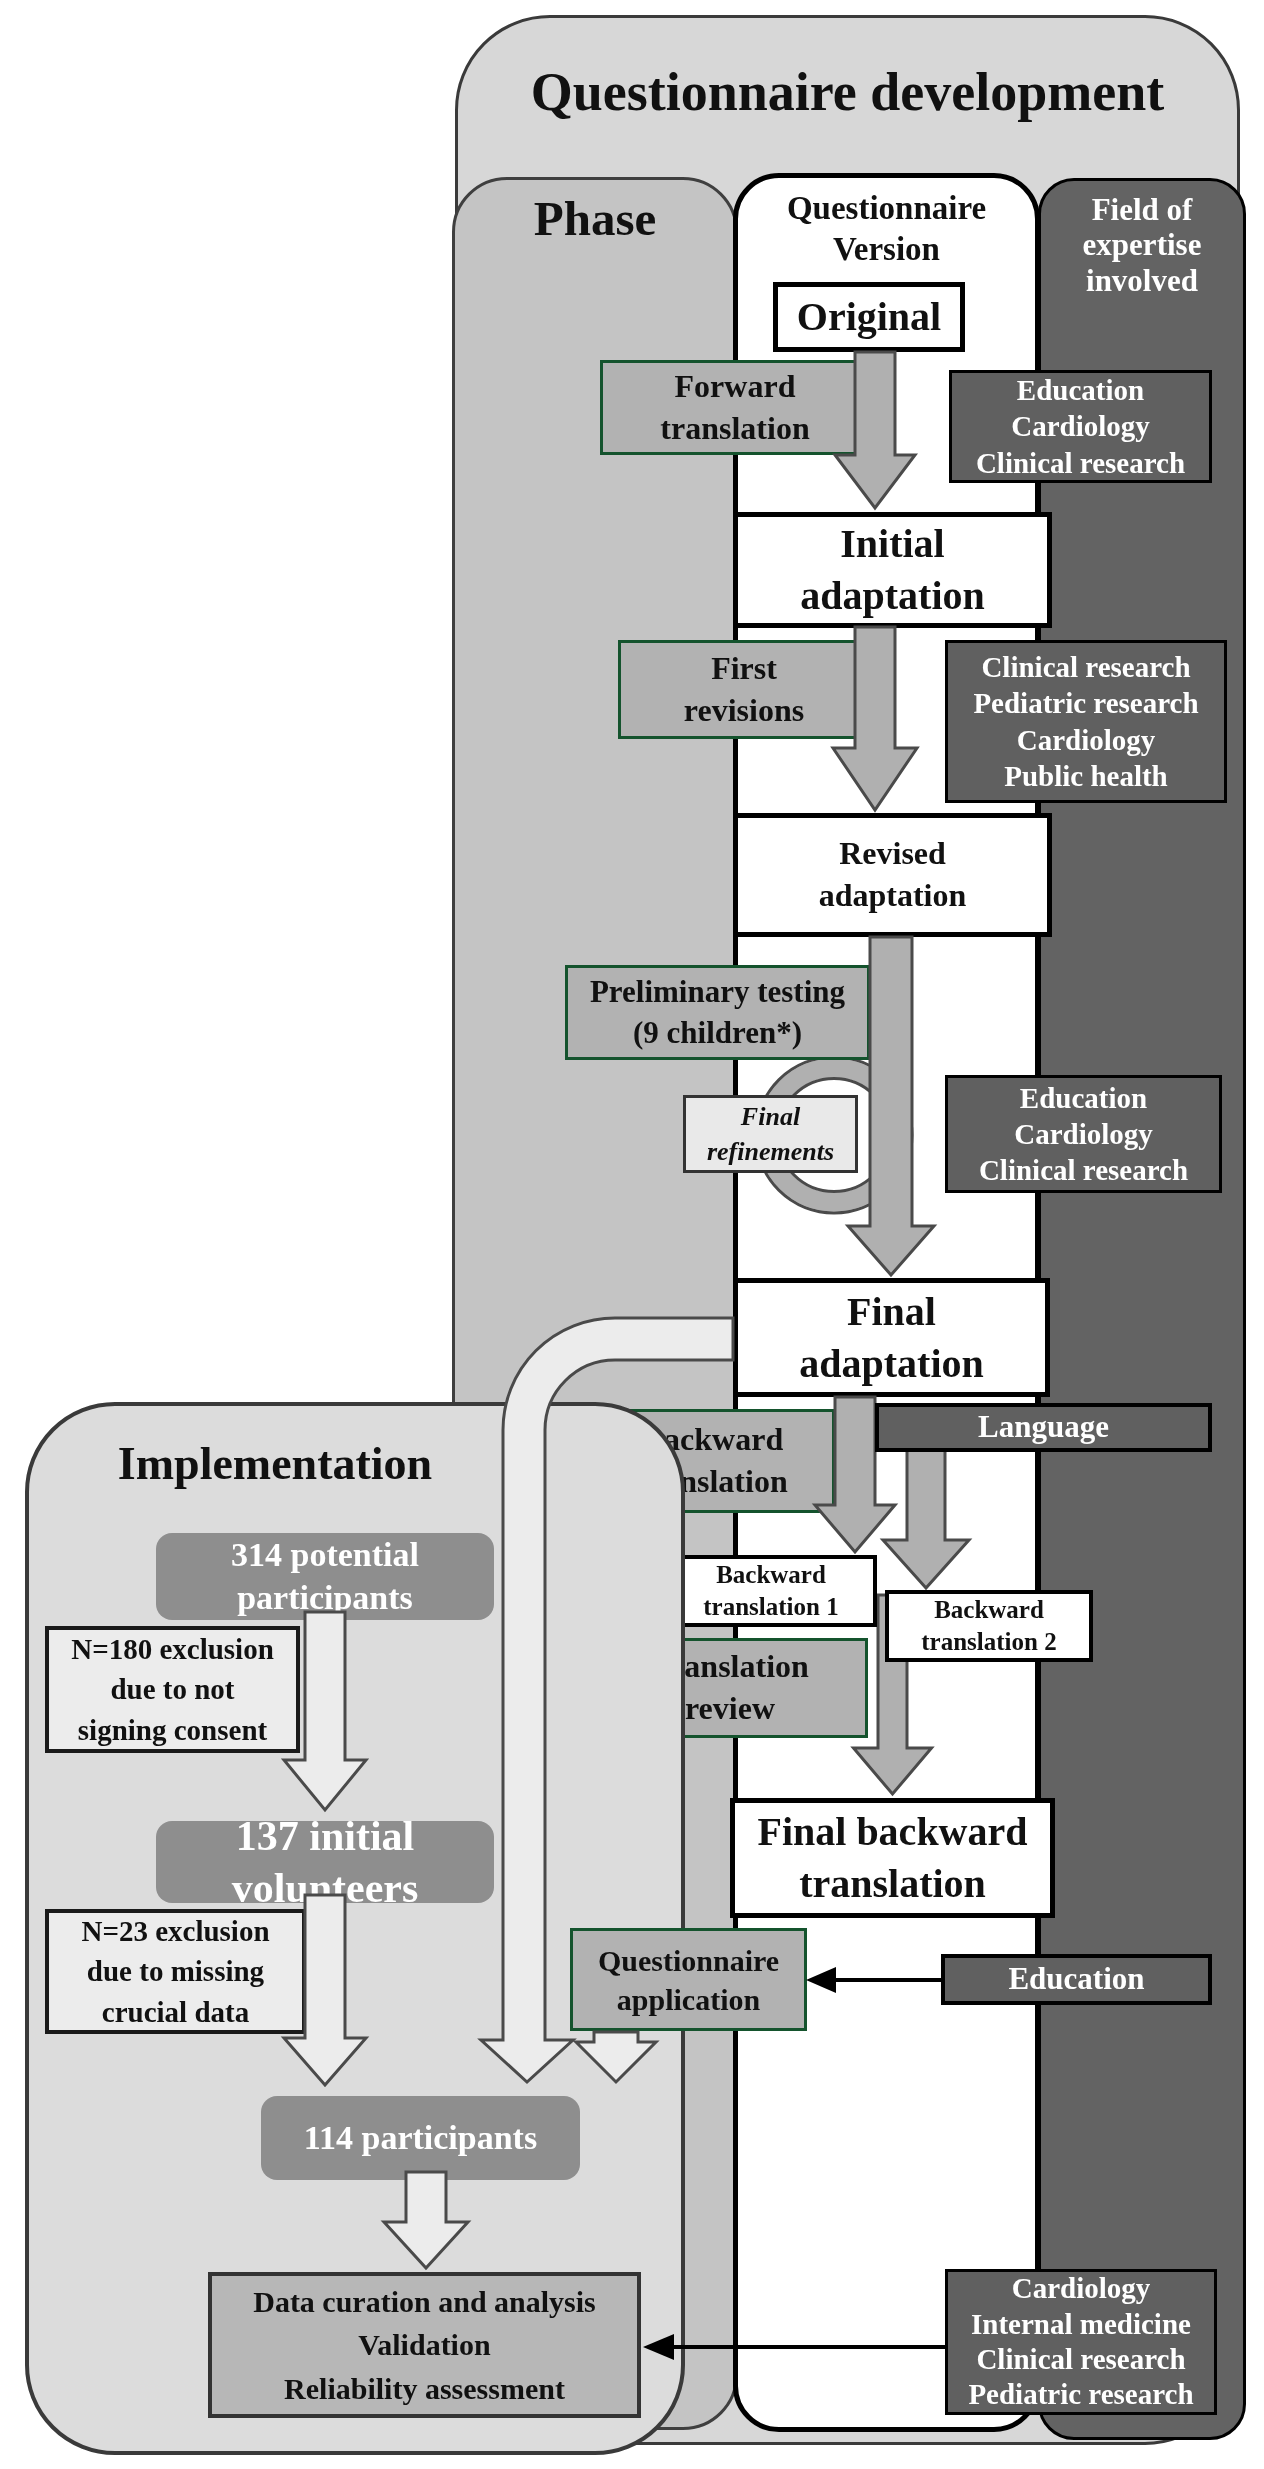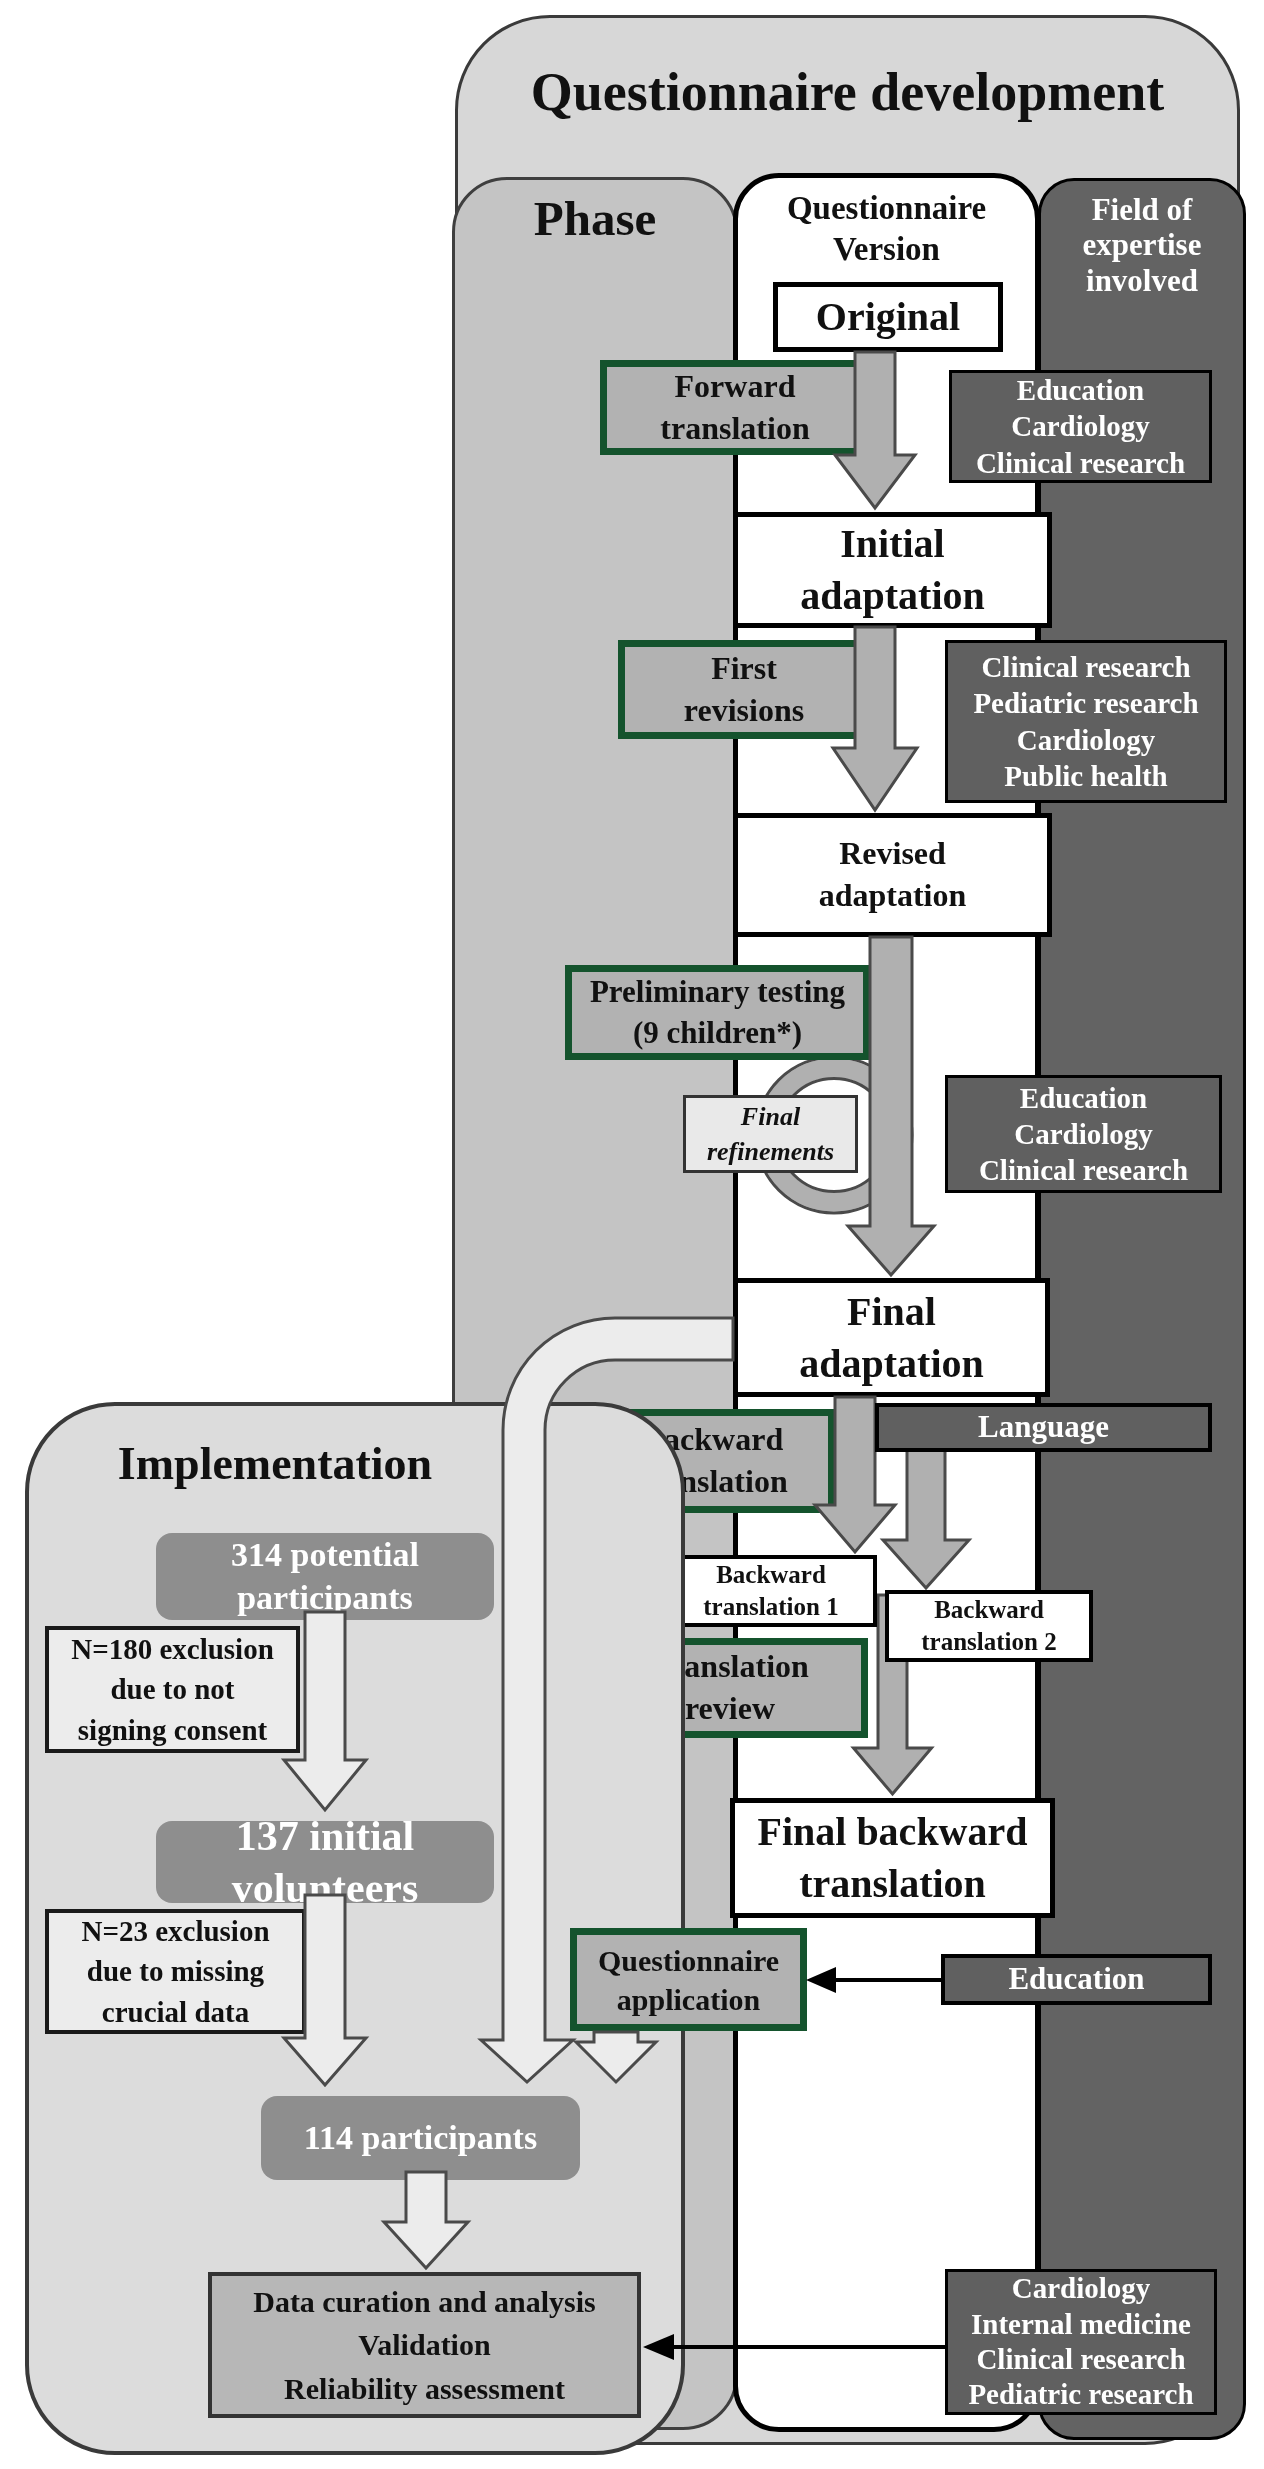--- a/index.html
+++ b/index.html
@@ -10,21 +10,21 @@
   .top{align-items:flex-start;}
   
   .col-outer{background:#d7d7d7;border:3px solid #3a3a3a;border-radius:95px;}
   .col-phase{background:#c4c4c4;border:3px solid #3f3f3f;border-radius:55px;}
   .col-white{background:#ffffff;border:5px solid #000;border-radius:46px;}
   .col-dark{background:#636363;border:3px solid #000;border-radius:36px;}
   .col-impl{background:#dcdcdc;border:4px solid #3a3a3a;border-radius:90px;}
   
   .whitebox{background:#fff;border:5px solid #000;}
   .whitebox.thin{border-width:4px;}
-  .phasebox{background:#b2b2b2;border:7px solid #14532d;}
+  .phasebox{background:#b2b2b2;border:3px solid #14532d;}
   .darkbox{background:#606060;border:3px solid #000;color:#fff;line-height:1.25;}
   .refine{background:#e9e9e9;border:3px solid #333;font-style:italic;}
   .implbox{background:#8e8e8e;color:#fff;border-radius:16px;line-height:1.25;margin-top:8px;}
   .notebox{background:#ececec;border:4px solid #1a1a1a;line-height:1.4;}
   .graybox{background:#b7b7b7;border:4px solid #333;line-height:1.45;}
   svg.layer{position:absolute;left:0;top:0;pointer-events:none;}
   .garrow{fill:#b0b0b0;stroke:#4a4a4a;stroke-width:3;}
   .larrow{fill:#ececec;stroke:#4a4a4a;stroke-width:3;}
   .blk{stroke:#000;stroke-width:4;}
 </style>
@@ -49,21 +49,21 @@
 
   <svg class="layer" width="1264" height="2469" viewBox="0 0 1264 2469">
     <g>
       <circle cx="834" cy="1135" r="67" fill="none" stroke="#b0b0b0" stroke-width="19"></circle>
       <circle cx="834" cy="1135" r="78" fill="none" stroke="#4a4a4a" stroke-width="3"></circle>
       <circle cx="834" cy="1135" r="56.5" fill="none" stroke="#4a4a4a" stroke-width="3"></circle>
     </g>
     <path class="garrow" d="M878,1595 V1748 H853.5 L892.5,1794 L931.5,1748 H907 V1595 Z"></path>
   </svg>
 
-  <div class="abs whitebox" style="left:773px;top:282px;width:230px;height:70px;font-size:40px;text-align:right;">Original</div>
+  <div class="abs whitebox" style="left:773px;top:282px;width:192px;height:70px;font-size:40px;text-align:right;">Original</div>
   <div class="abs whitebox" style="left:733px;top:512px;width:319px;height:116px;font-size:40px;line-height:1.3;">Initial
 adaptation</div>
   <div class="abs whitebox" style="left:733px;top:813px;width:319px;height:124px;font-size:32px;line-height:1.3;">Revised
 adaptation</div>
   <div class="abs whitebox" style="left:733px;top:1278px;width:317px;height:119px;font-size:40px;line-height:1.3;">Final
 adaptation</div>
   <div class="abs whitebox thin" style="left:665px;top:1555px;width:212px;height:72px;font-size:25px;">Backward
 translation 1</div>
   <div class="abs whitebox thin" style="left:885px;top:1590px;width:208px;height:72px;font-size:25px;">Backward
 translation 2</div>

